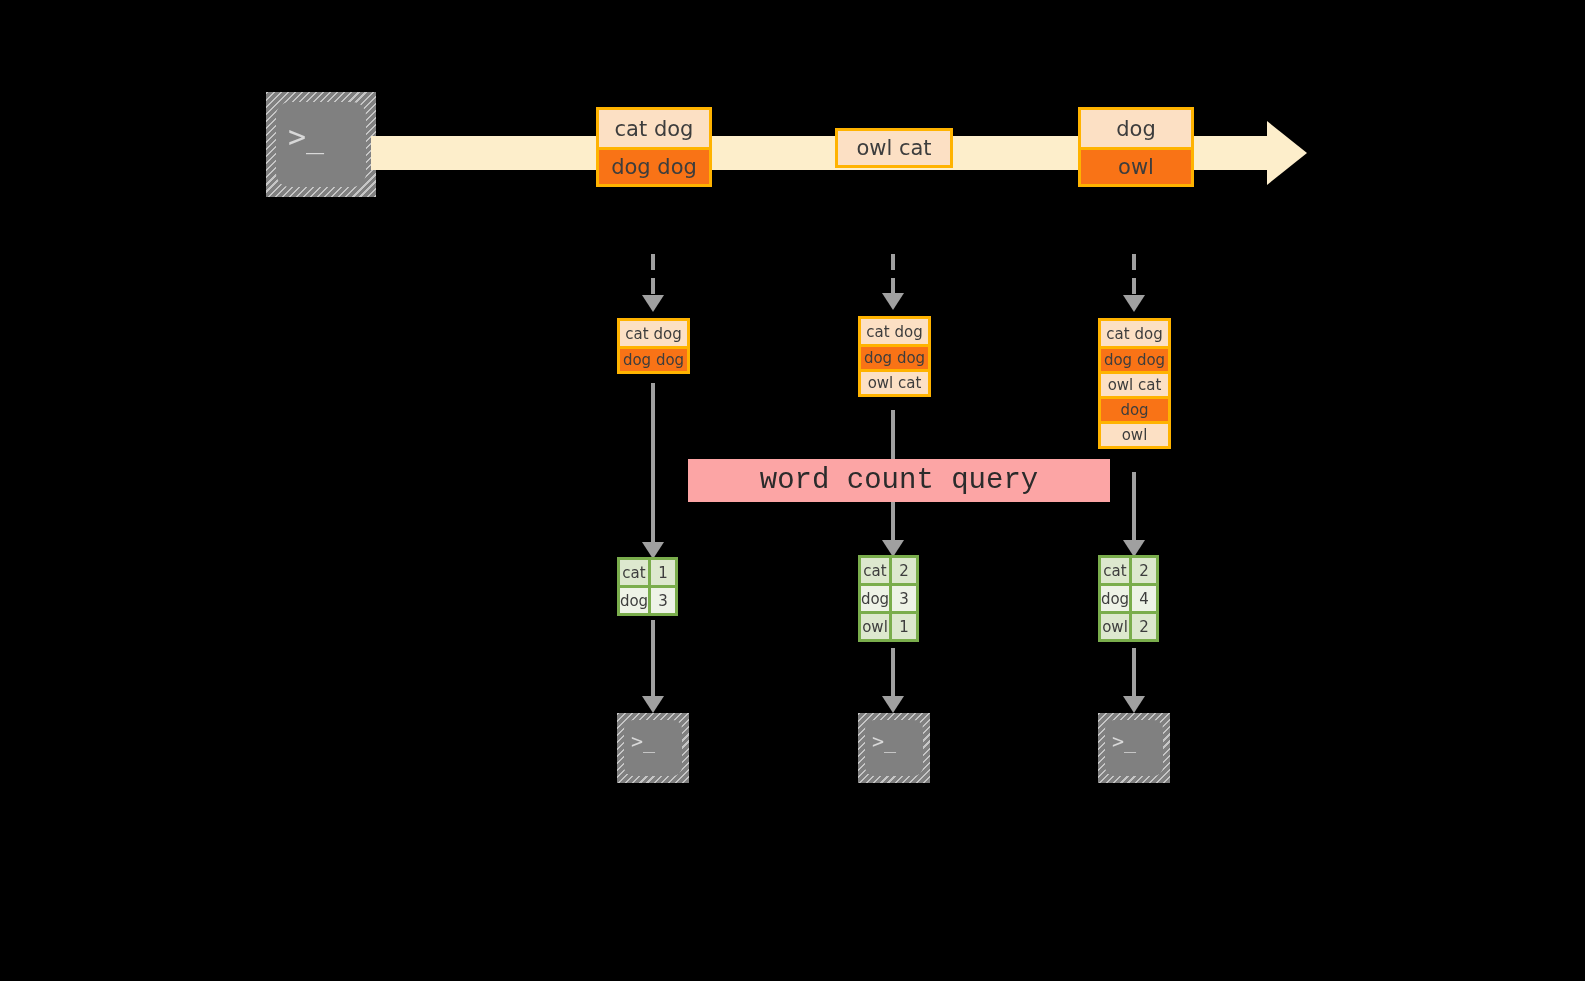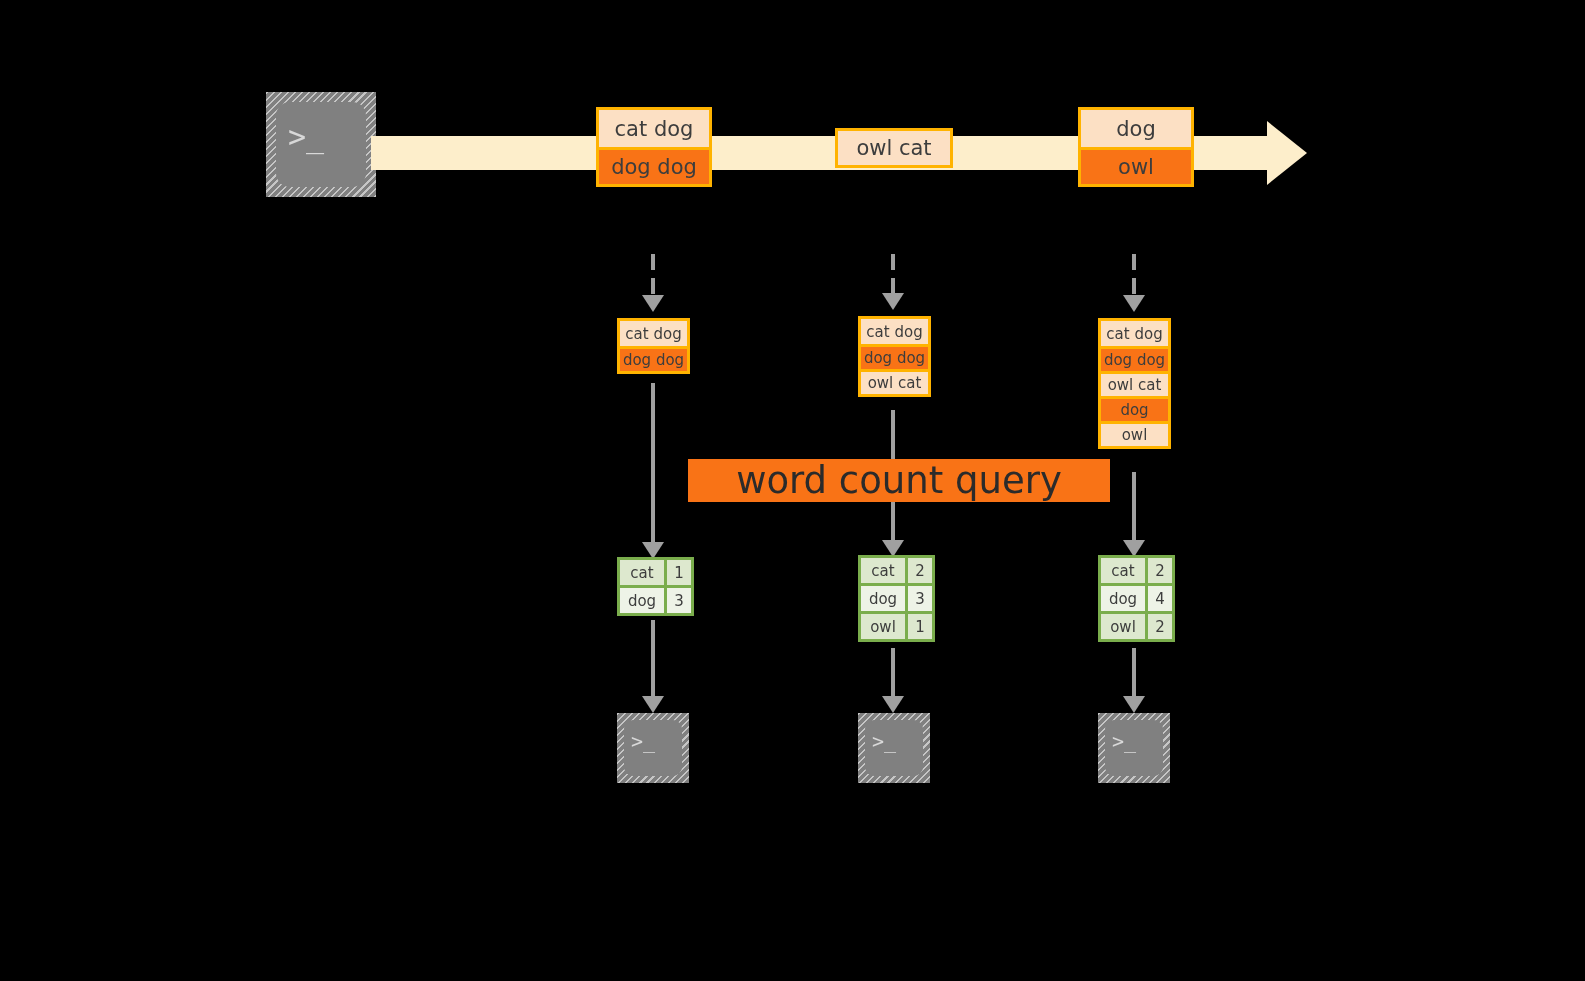--- a/index.html
+++ b/index.html
@@ -100,21 +100,21 @@
   .res-table .trow + .trow { border-top: 3px solid #7aad4c; }
   .res-table .tcell {
     box-sizing: border-box;
     display: flex;
     align-items: center;
     justify-content: center;
     color: #3d3d3d;
     font-size: 15px;
     white-space: nowrap;
   }
-  .res-table .tcell.word { width: 44px; }
+  .res-table .tcell.word { width: 28px; }
   .res-table .tcell.num  { width: 27px; border-left: 3px solid #7aad4c; }
   .res-table .trow.dark .tcell { background: #dde8ce; }
   .res-table .trow.light .tcell { background: #eef3e7; }
 
   
   .vline {
     position: absolute;
     width: 4px;
     background: #a0a0a0;
   }
@@ -131,27 +131,28 @@
     width: 0; height: 0;
     border-left: 11px solid transparent;
     border-right: 11px solid transparent;
     border-top: 17px solid #a0a0a0;
   }
 
   
   .query-label {
     position: absolute;
     box-sizing: border-box;
-    background: #f97316;
+    background: #fca5a5;
     display: flex;
     align-items: center;
     justify-content: center;
     color: #2b2b2b;
-    font-size: 37px;
+    font-size: 29px;
     white-space: nowrap;
+    font-family: Liberation Mono, monospace;
   }
 </style>
 </head>
 <body>
 
 <div id="stage">
 
   <div class="terminal big" style="left:266px; top:92px; width:110px; height:105px;">
     <div class="inner"></div>
     <div class="prompt">&gt;_</div>

